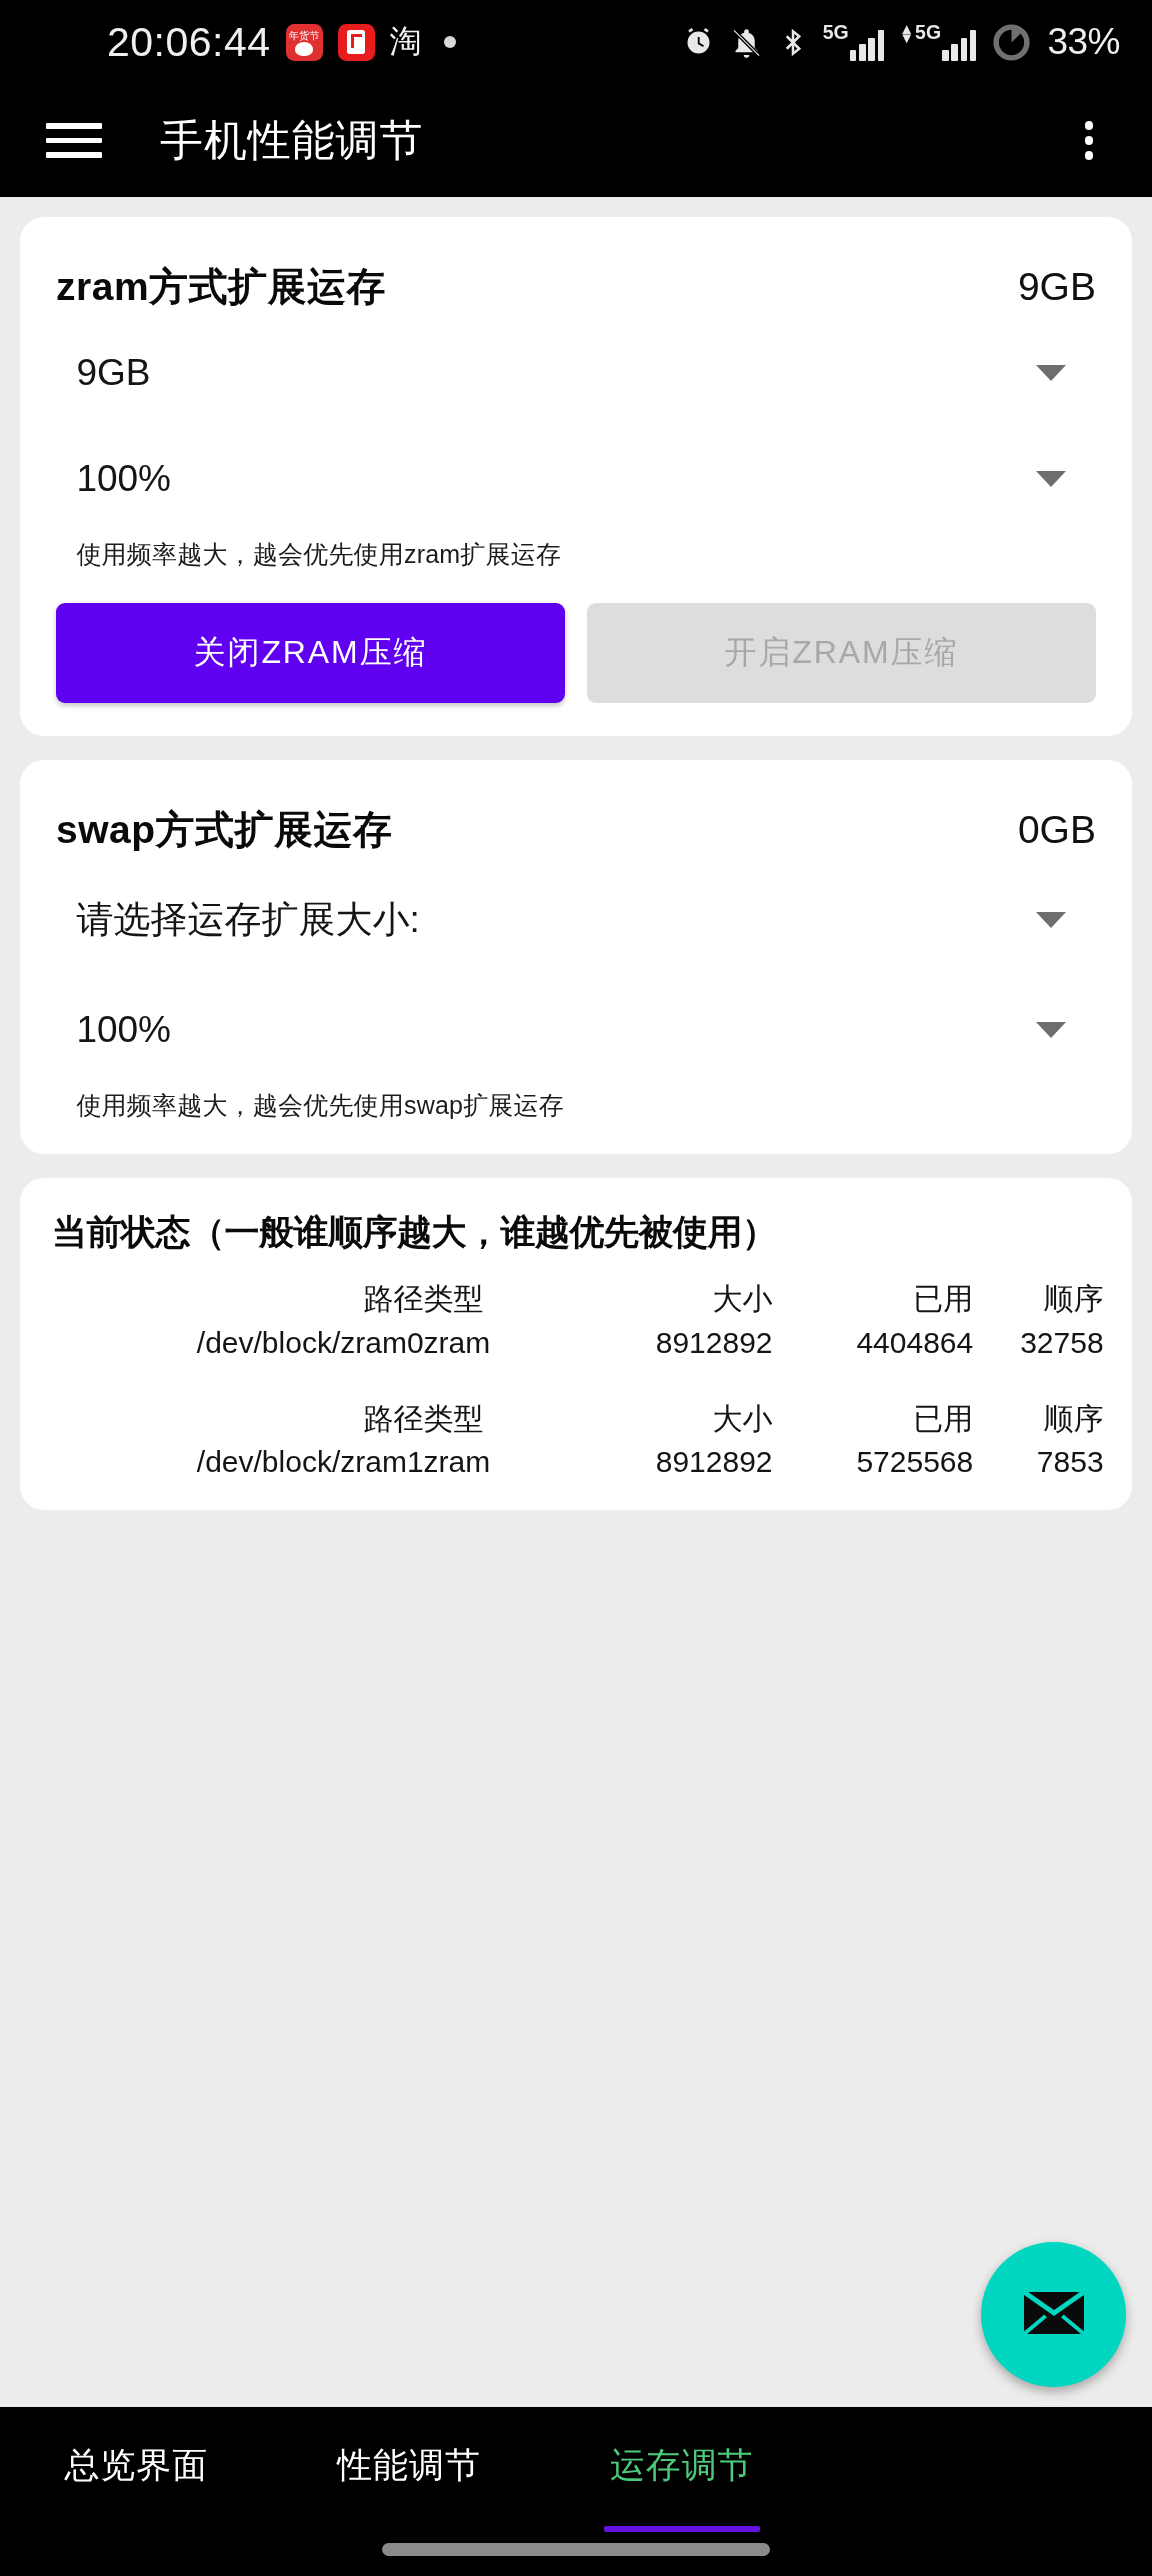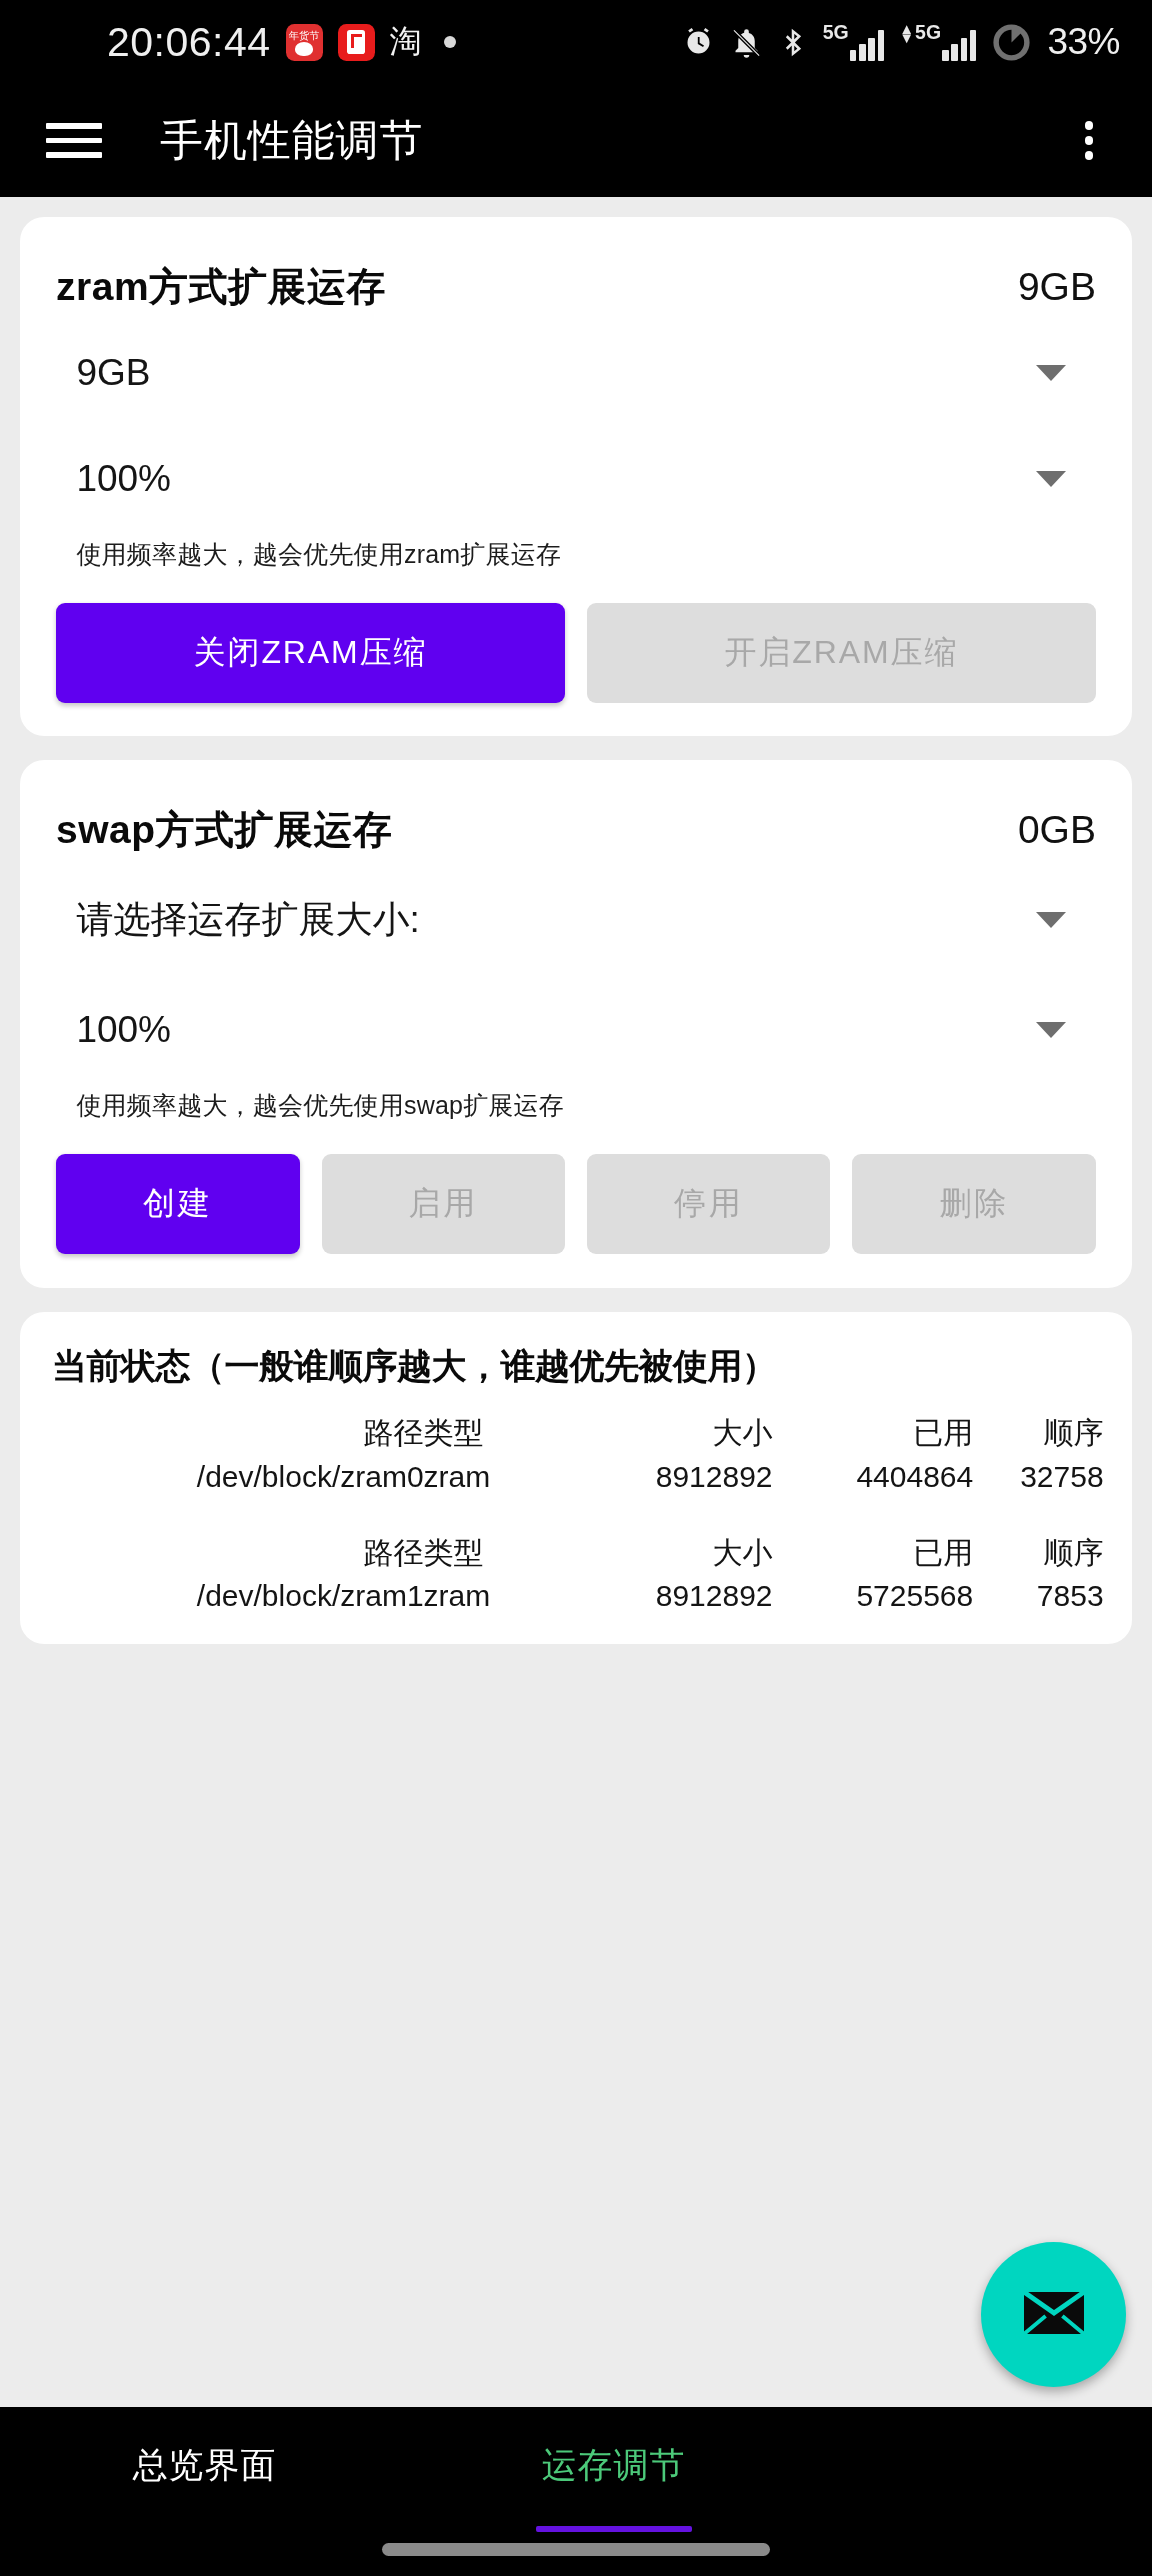--- a/index.html
+++ b/index.html
@@ -477,26 +477,20 @@
         <span class="caret"></span>
       </div>
 
       <div class="spinner-row">
         <span class="spinner-text">100%</span>
         <span class="caret"></span>
       </div>
 
       <div class="hint">使用频率越大，越会优先使用swap扩展运存</div>
 
-      <div class="btn-row swap">
-        <button class="btn btn-primary">创建</button>
-        <button class="btn btn-disabled">启用</button>
-        <button class="btn btn-disabled">停用</button>
-        <button class="btn btn-disabled">删除</button>
-      </div>
     </div>
 
     <div class="status-card">
       <div class="status-title">当前状态（一般谁顺序越大，谁越优先被使用）</div>
 
       <div class="table-block">
         <div class="trow head">
           <span class="c-path">路径</span>
           <span class="c-type">类型</span>
           <span class="c-size">大小</span>
@@ -539,20 +533,23 @@
         </svg>
       </span>
     </div>
   </div>
 
   <div class="bottom-nav">
     <div class="nav-tabs">
       <div class="nav-tab">
         <span>总览界面</span>
       </div>
+      <div class="nav-tab">
+        <span>性能调节</span>
+      </div>
       <div class="nav-tab active">
         <span>运存调节</span>
         <span class="nav-indicator"></span>
       </div>
     </div>
     <div class="gesture-bar"></div>
   </div>
 
 </div>
 

